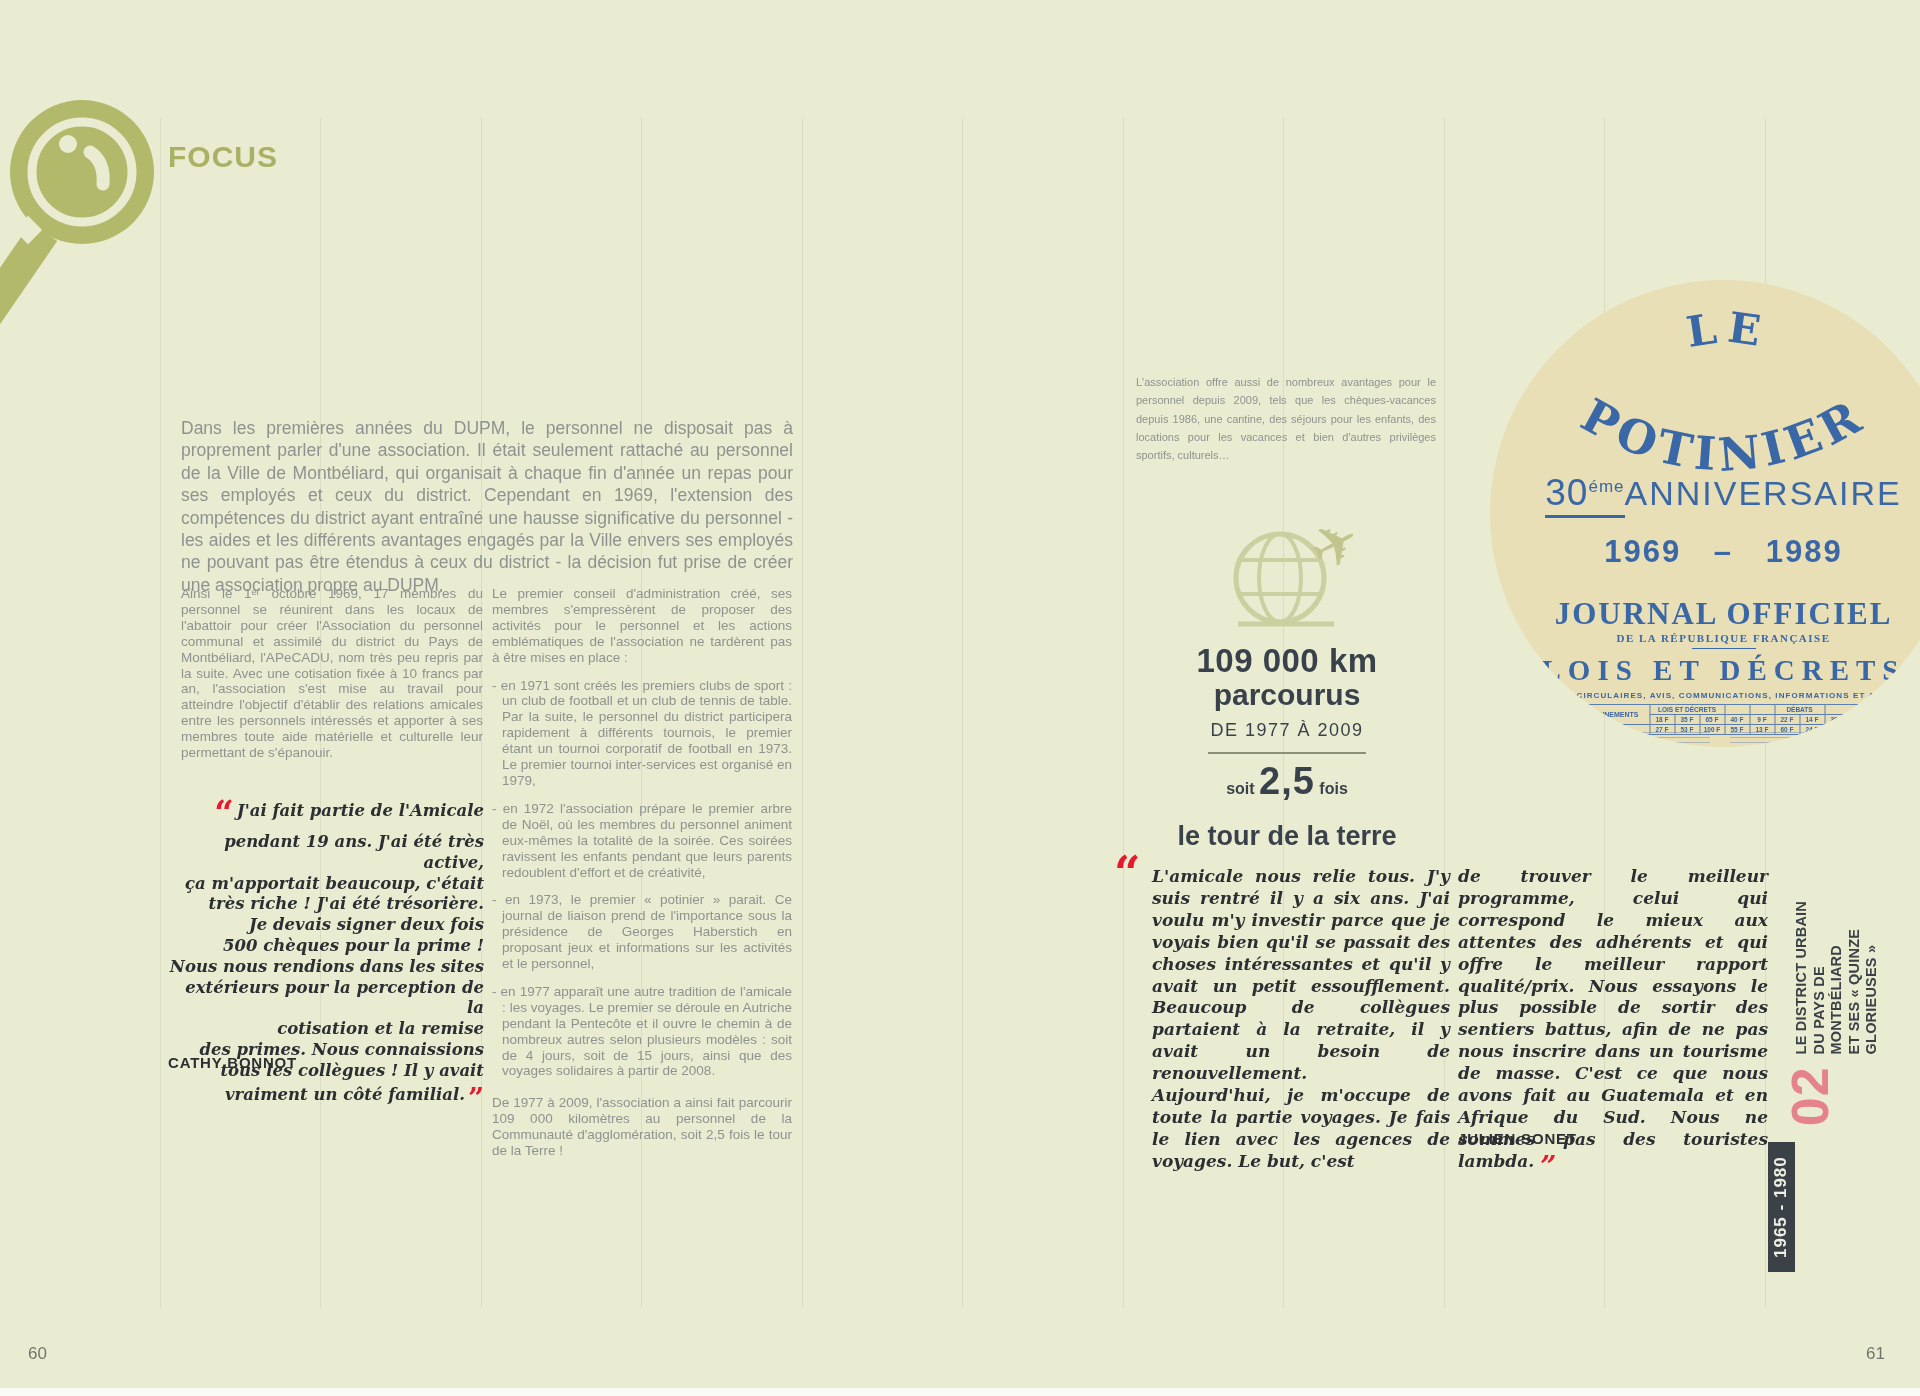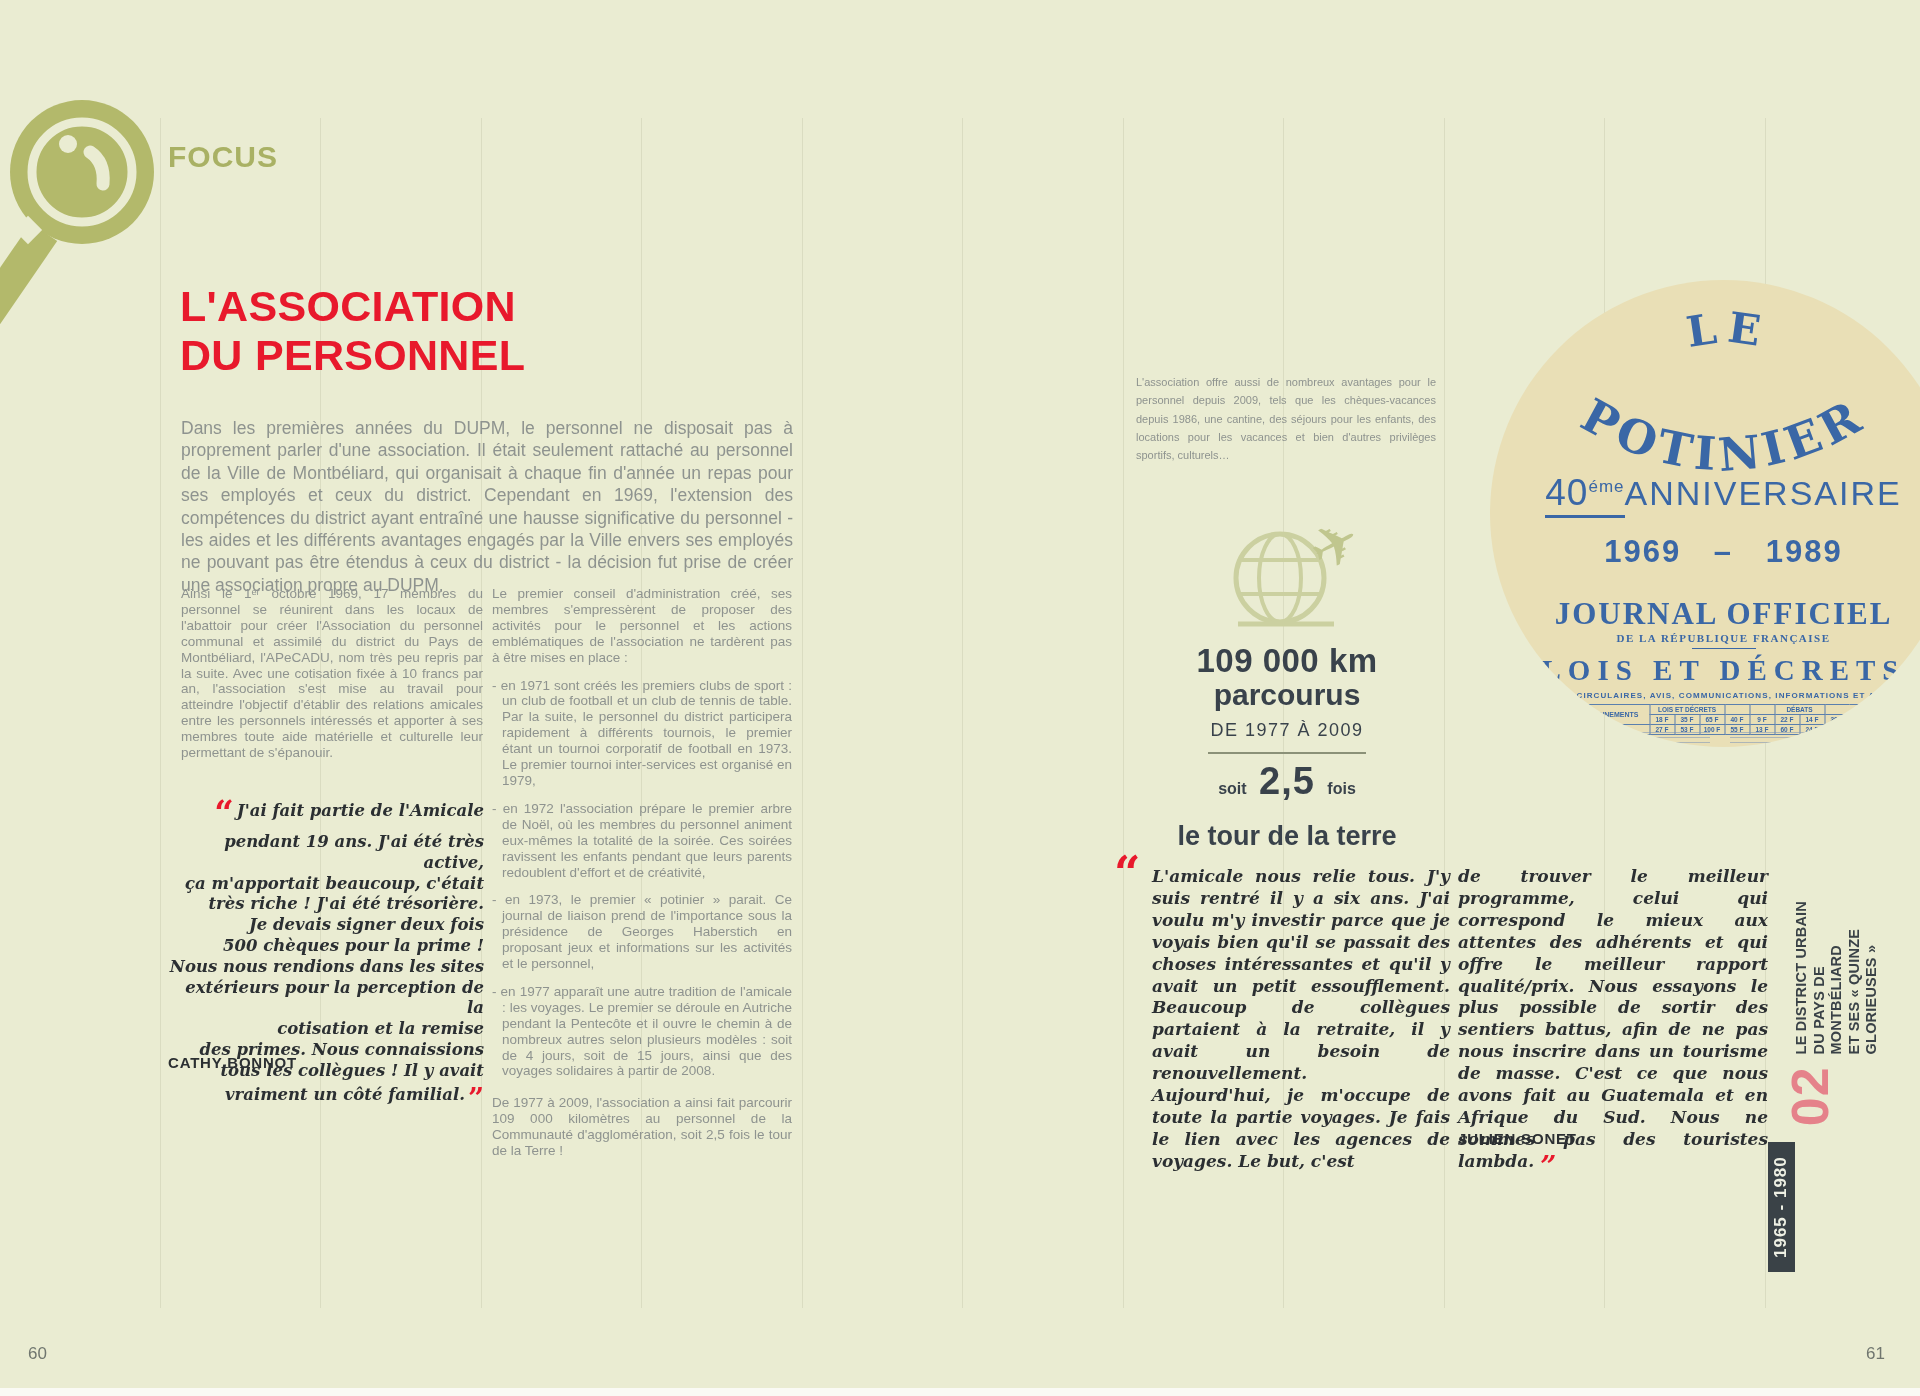--- a/index.html
+++ b/index.html
@@ -46,21 +46,21 @@
 
   
   .info{position:absolute;left:1146px;top:518px;width:282px;text-align:center;color:#39424b;}
   .info .globe{display:block;margin:0 auto 4px auto;}
   .info .value{font-size:33px;font-weight:800;letter-spacing:.5px;line-height:1;}
   .info .label{font-size:30px;font-weight:800;line-height:1;margin-top:3px;}
   .info .period{font-size:18px;font-weight:400;letter-spacing:1.5px;margin-top:10px;}
   .info .rule{width:158px;border-top:2px solid #8b9178;margin:11px auto 8px auto;}
   .info .factor-row{line-height:1;}
   .info .factor-side{font-size:16px;font-weight:800;}
-  .info .factor{font-size:38px;font-weight:800;letter-spacing:1px;margin:0 8px;}
+  .info .factor{font-size:38px;font-weight:800;letter-spacing:1px;margin:0 0;}
   .info .earth{font-size:27px;font-weight:800;margin-top:21px;}
 
   
   .stamp{position:absolute;left:1490px;top:280px;width:467px;height:467px;border-radius:50%;
     overflow:hidden;background:#e9dfb6;color:#3a67a6;}
   .stamp .arc-svg{position:absolute;left:0;top:0;}
   .stamp .centered{position:absolute;left:0;width:100%;text-align:center;}
   .st-anniv{top:192px;font-size:34px;letter-spacing:1px;}
   .st-anniv .num-wrap{border-bottom:3px solid #3a67a6;padding-bottom:2px;font-size:37px;}
   .st-anniv sup{font-size:17px;}
@@ -123,22 +123,20 @@
     <line x1="52" y1="140" x2="-25" y2="252" stroke="#b3b96b" stroke-width="32"></line>
     <circle cx="90" cy="80" r="72" fill="#b3b96b"></circle>
     <circle cx="90" cy="80" r="50" fill="none" stroke="#eaecd2" stroke-width="9"></circle>
     <circle cx="76" cy="52" r="9" fill="#eaecd2"></circle>
     <path d="M 98 60 q 15 10 13 32" fill="none" stroke="#eaecd2" stroke-width="13" stroke-linecap="round"></path>
     <rect x="26" y="128" width="20" height="20" fill="#eaecd2" transform="rotate(45 36 138)"></rect>
   </svg>
 
   <div class="focus-label">FOCUS</div>
 
-  <h1 class="title" style="margin:0;">L'ASSOCIATION
-DU PERSONNEL</h1>
 
   <p class="intro" style="margin:0;">Dans les premières années du DUPM, le personnel ne disposait pas à proprement parler d'une association. Il était seulement rattaché au personnel de la Ville de Montbéliard, qui organisait à chaque fin d'année un repas pour ses employés et ceux du district. Cependant en 1969, l'extension des compétences du district ayant entraîné une hausse significative du personnel - les aides et les différents avantages engagés par la Ville envers ses employés ne pouvant pas être étendus à ceux du district - la décision fut prise de créer une association propre au DUPM.</p>
 
   <div class="col1 smalltext">Ainsi le 1ᵉʳ octobre 1969, 17 membres du personnel se réunirent dans les locaux de l'abattoir pour créer l'Association du personnel communal et assimilé du district du Pays de Montbéliard, l'APeCADU, nom très peu repris par la suite. Avec une cotisation fixée à 10 francs par an, l'association s'est mise au travail pour atteindre l'objectif d'établir des relations amicales entre les personnels intéressés et apporter à ses membres toute aide matérielle et culturelle leur permettant de s'épanouir.</div>
 
   <div class="quote-left">
     <span class="qmark open-l">“</span><span class="qtext">J'ai fait partie de l'Amicale
 pendant 19 ans. J'ai été très active,
 ça m'apportait beaucoup, c'était
 très riche ! J'ai été trésorière.
@@ -192,21 +190,21 @@
         <path id="arcBottom" d="M 58 125 Q 233 255 408 125"></path>
       </defs>
       <text font-family="DejaVu Serif, serif" font-weight="bold" font-size="42" fill="#3a67a6" letter-spacing="8">
         <textPath href="#arcTop" startOffset="50%" text-anchor="middle">LE</textPath>
       </text>
       <text font-family="DejaVu Serif, serif" font-weight="bold" font-size="46" fill="#3a67a6" letter-spacing="5">
         <textPath href="#arcBottom" startOffset="50%" text-anchor="middle">POTINIER</textPath>
       </text>
     </svg>
     <div class="centered st-anniv">
-      <span class="num-wrap"><span>40</span><sup>éme</sup></span><span class="word">ANNIVERSAIRE</span>
+      <span class="num-wrap"><span>30</span><sup>éme</sup></span><span class="word">ANNIVERSAIRE</span>
     </div>
     <div class="centered st-years">1969 – 1989</div>
     <div class="centered st-journal">JOURNAL OFFICIEL</div>
     <div class="centered st-rep">DE LA RÉPUBLIQUE FRANÇAISE</div>
     <div class="st-rep-rule"></div>
     <div class="centered st-lois">LOIS ET DÉCRETS</div>
     <div class="centered st-mentions">ARRÊTÉS, CIRCULAIRES, AVIS, COMMUNICATIONS, INFORMATIONS ET ANNONCES</div>
     <table class="st-table">
       <tbody>
           <tr>

